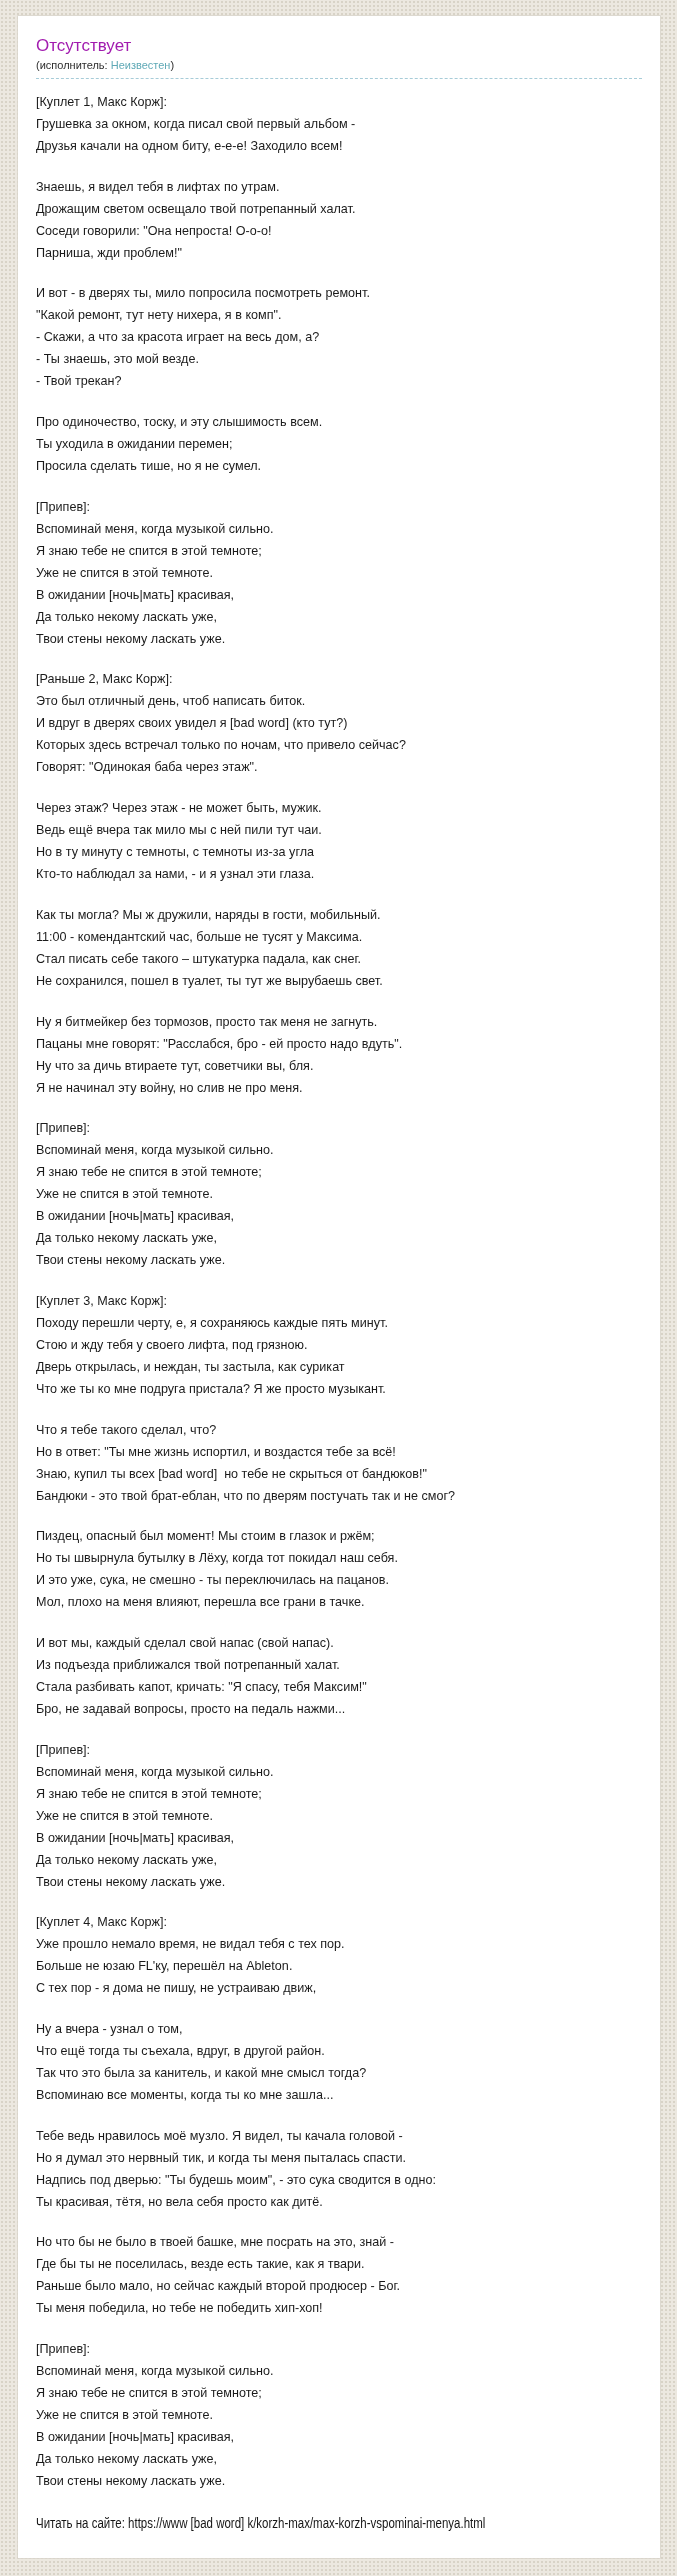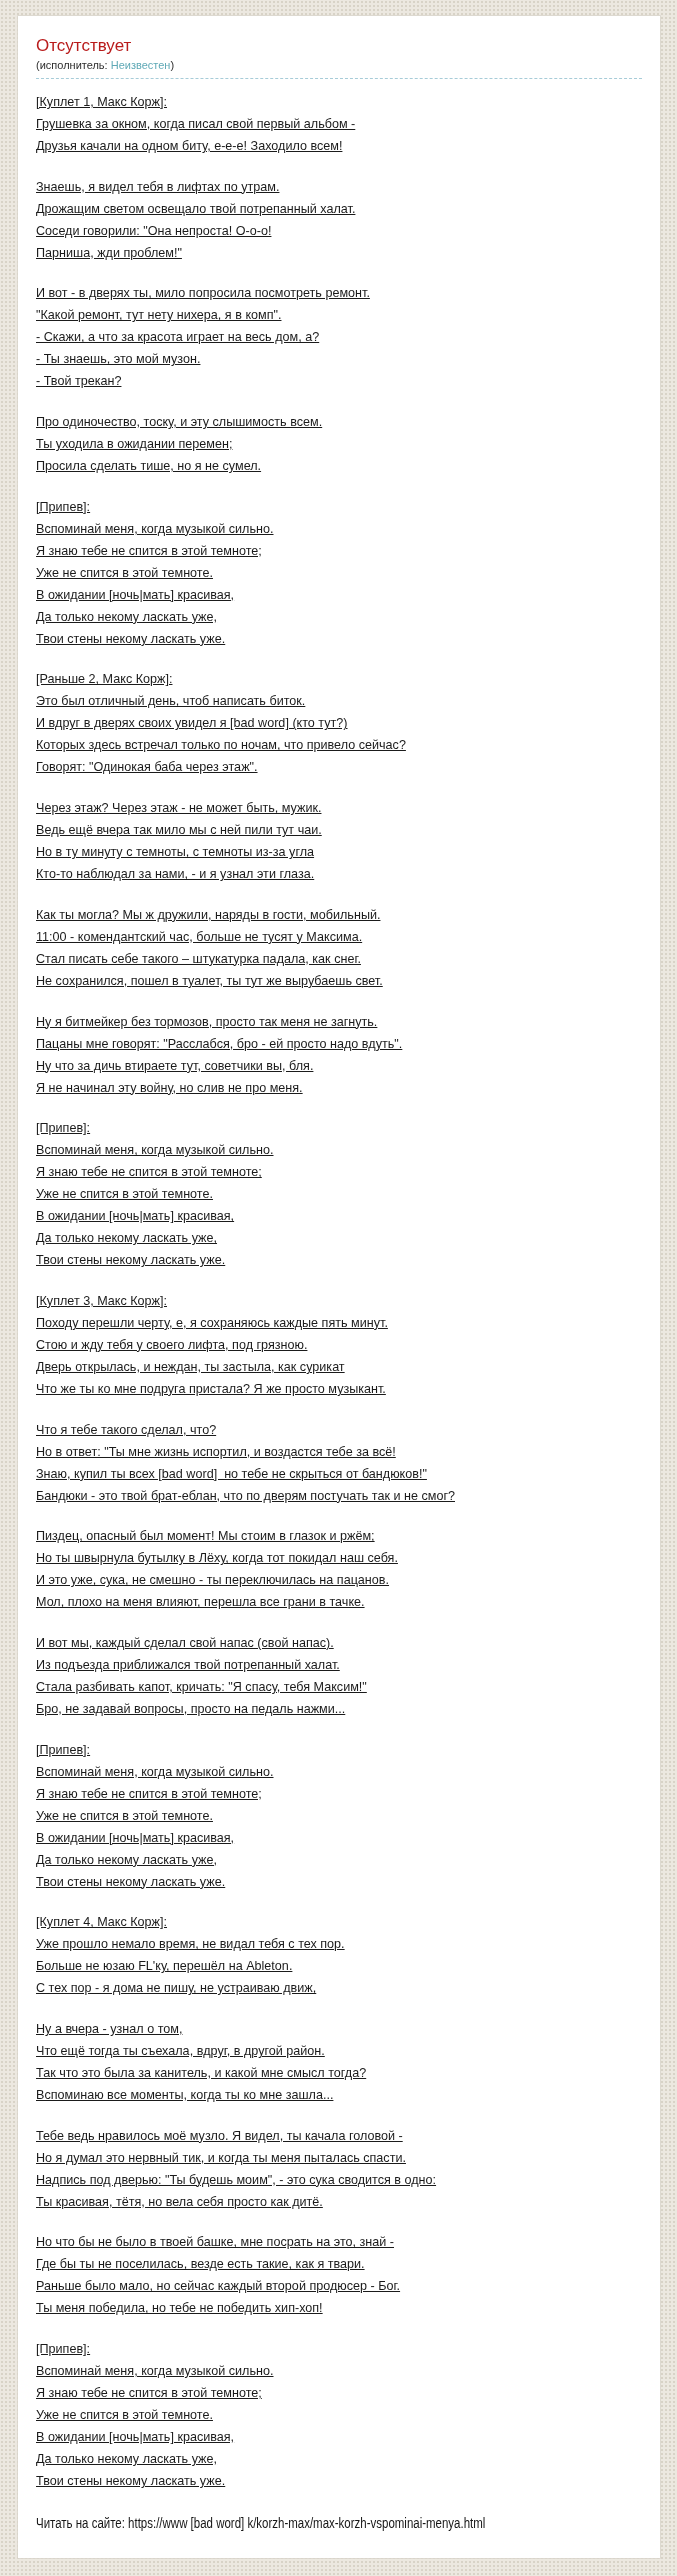--- a/index.html
+++ b/index.html
@@ -36,42 +36,42 @@
     border-bottom: 0.8px dashed #a7ccd8;
   }
   .artist-line a {
     text-decoration: none;
     cursor: pointer;
   }
   .lyrics {
     margin-top: 12px;
     color: #1b1b1b;
   }
-  .stanza { margin-bottom: 18.7px; text-decoration: underline; }
+  .stanza { margin-bottom: 18.7px; }
   .stanza:last-child { margin-bottom: 0; }
   .line {
     font-size: 12.6px;
     line-height: 22px;
     white-space: pre-wrap;
   }
   .footer-link {
     margin-top: 19.5px;
     font-size: 14px;
     line-height: 22px;
     color: #161616;
     white-space: nowrap;
     transform: scaleX(0.82);
     transform-origin: 0 50%;
   }
 </style>
 </head>
 <body>
 
 <div class="card">
-  <h1 class="page-title" style="color: #b91c1c;">Отсутствует</h1>
+  <h1 class="page-title" style="color: #a21caf;">Отсутствует</h1>
 
   <div class="artist-line">
     <span>(исполнитель:</span>
     <a style="color: rgb(95, 169, 182); margin-top: 8px;">Неизвестен</a><span>)</span>
   </div>
 
   <div class="lyrics" id="lyrics">
       <div class="stanza">
         <div class="line">[Куплет 1, Макс Корж]:</div>
         <div class="line">Грушевка за окном, когда писал свой первый альбом -</div>
@@ -80,21 +80,21 @@
       <div class="stanza">
         <div class="line">Знаешь, я видел тебя в лифтах по утрам.</div>
         <div class="line">Дрожащим светом освещало твой потрепанный халат.</div>
         <div class="line">Соседи говорили: "Она непроста! О-о-о!</div>
         <div class="line">Парниша, жди проблем!"</div>
       </div>
       <div class="stanza">
         <div class="line">И вот - в дверях ты, мило попросила посмотреть ремонт.</div>
         <div class="line">"Какой ремонт, тут нету нихера, я в комп".</div>
         <div class="line">- Скажи, а что за красота играет на весь дом, а?</div>
-        <div class="line">- Ты знаешь, это мой музон.</div>
+        <div class="line">- Ты знаешь, это мой везде.</div>
         <div class="line">- Твой трекан?</div>
       </div>
       <div class="stanza">
         <div class="line">Про одиночество, тоску, и эту слышимость всем.</div>
         <div class="line">Ты уходила в ожидании перемен;</div>
         <div class="line">Просила сделать тише, но я не сумел.</div>
       </div>
       <div class="stanza">
         <div class="line">[Припев]:</div>
         <div class="line">Вспоминай меня, когда музыкой сильно.</div>

